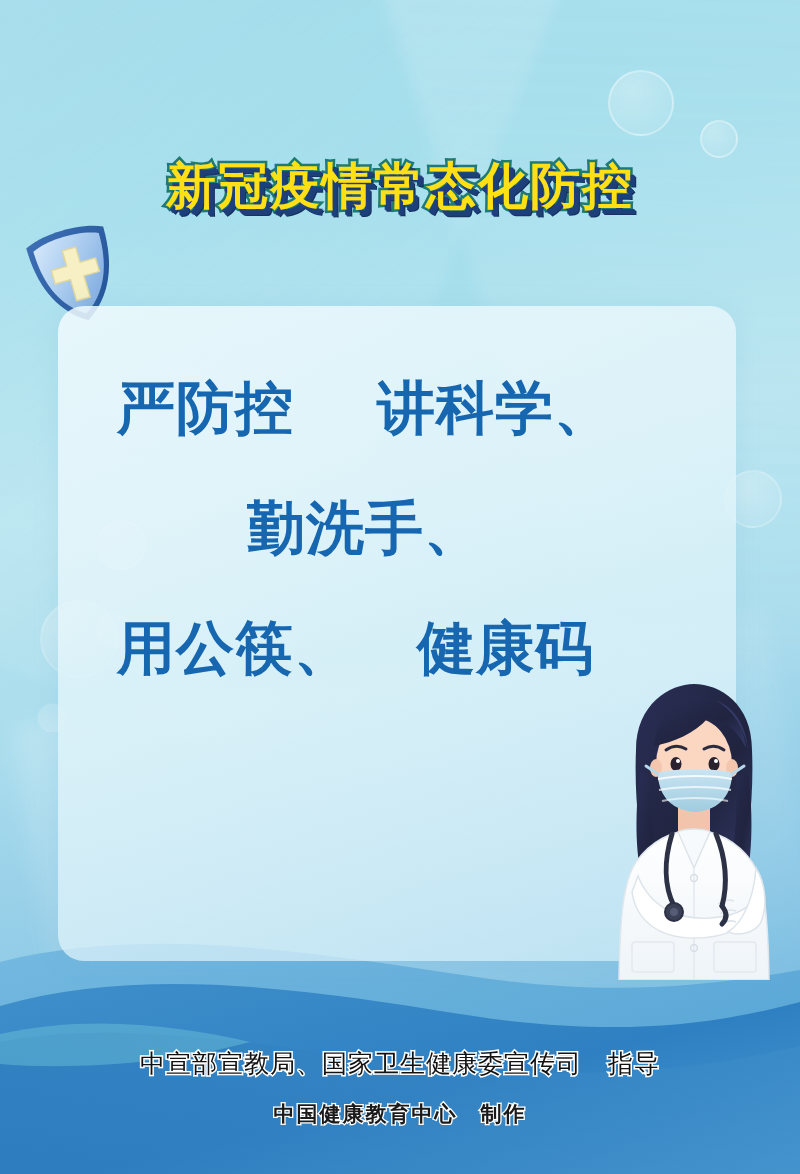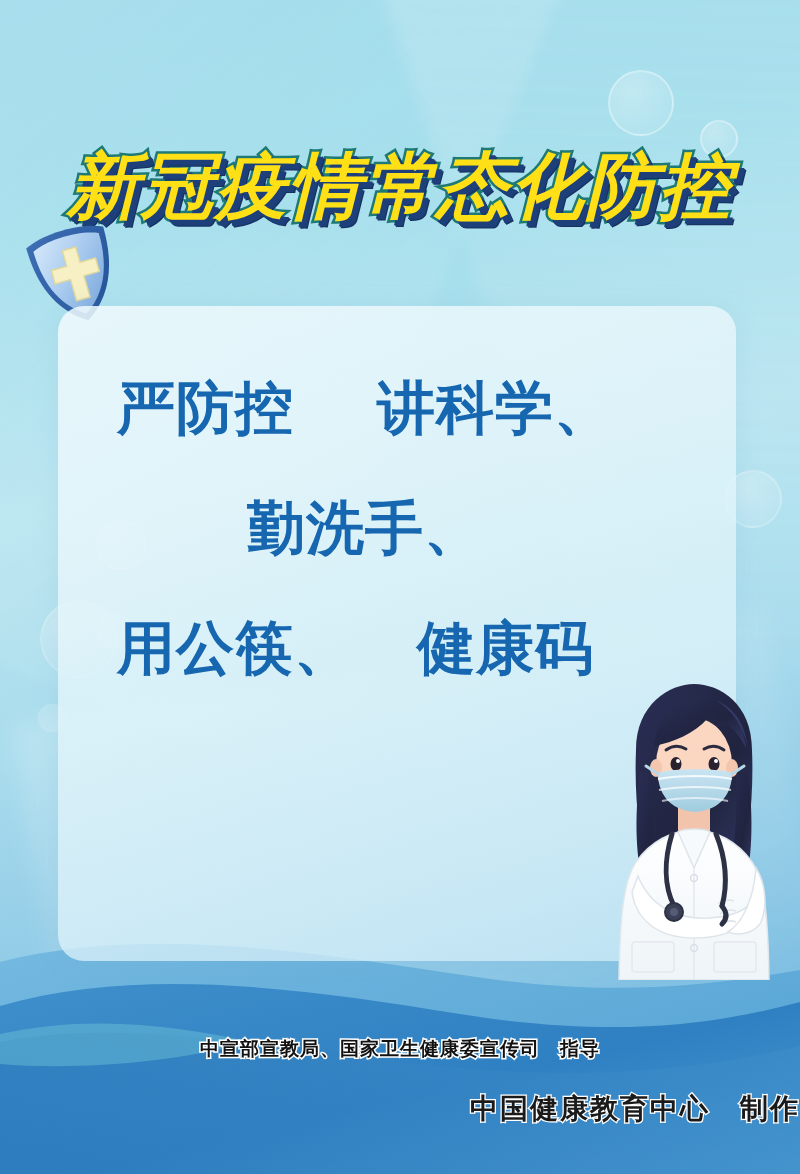--- a/index.html
+++ b/index.html
@@ -88,33 +88,32 @@
   .title-row {
     position: absolute;
     left: 0; right: 0;
     top: 140px;
     height: 92px;
     text-align: center;
   }
   .poster-title {
     display: inline-block;
     font-family: "DejaVu Sans", "Liberation Sans", sans-serif;
-    font-size: 72px;
+    font-size: 50px;
     font-weight: bold;
     line-height: 92px;
     letter-spacing: 2px;
     color: #ffdf16;
     -webkit-text-stroke: 5px #1f7a76;
     paint-order: stroke fill;
     text-shadow:
       4px 5px 0 #1d3f7a,
       5px 6px 0 #1d3f7a,
       6px 7px 0 #16315e;
     white-space: nowrap;
-    font-style: italic;
   }
 
   
   .shield {
     position: absolute;
     left: 22px;
     top: 222px;
     width: 108px;
     height: 110px;
   }
@@ -169,39 +168,38 @@
 
   
   .footer {
     position: absolute;
     left: 0; right: 0;
     bottom: 46px;
     text-align: center;
   }
   .footer-line1 {
     font-family: "DejaVu Sans", "Liberation Sans", sans-serif;
-    font-size: 19px;
-    font-weight: bold;
+    font-size: 25px;
+    font-weight: normal;
     color: #121212;
     letter-spacing: 1px;
     -webkit-text-stroke: 3px #ffffff;
     paint-order: stroke fill;
     white-space: pre;
   }
   .footer-line2 {
-    margin-top: 28px;
+    margin-top: 20px;
     font-family: "DejaVu Serif", "Liberation Serif", serif;
-    font-size: 28px;
+    font-size: 21px;
     font-weight: bold;
     color: #1a1a1a;
     letter-spacing: 2px;
     -webkit-text-stroke: 2.5px #ffffff;
     paint-order: stroke fill;
     white-space: pre;
-    text-align: right;
   }
 </style>
 </head>
 <body>
 
 <div id="poster">
 
   <div class="bg-diag-a"></div>
   <div class="bg-diag-b"></div>
   <div class="bg-diag-c"></div>

